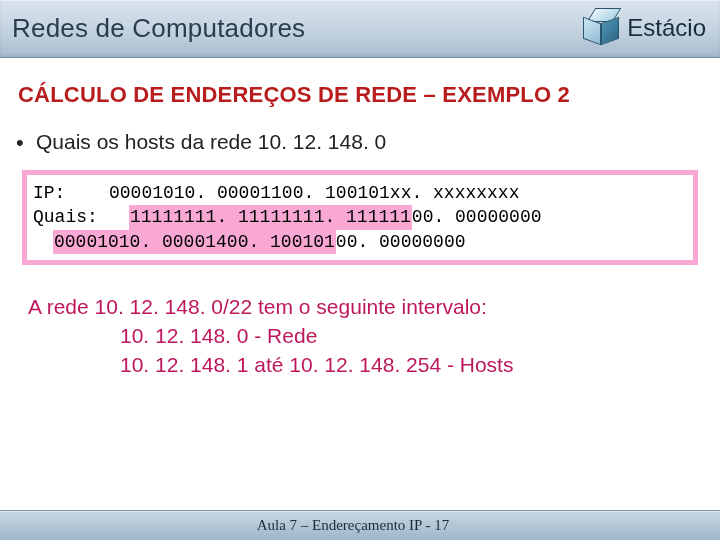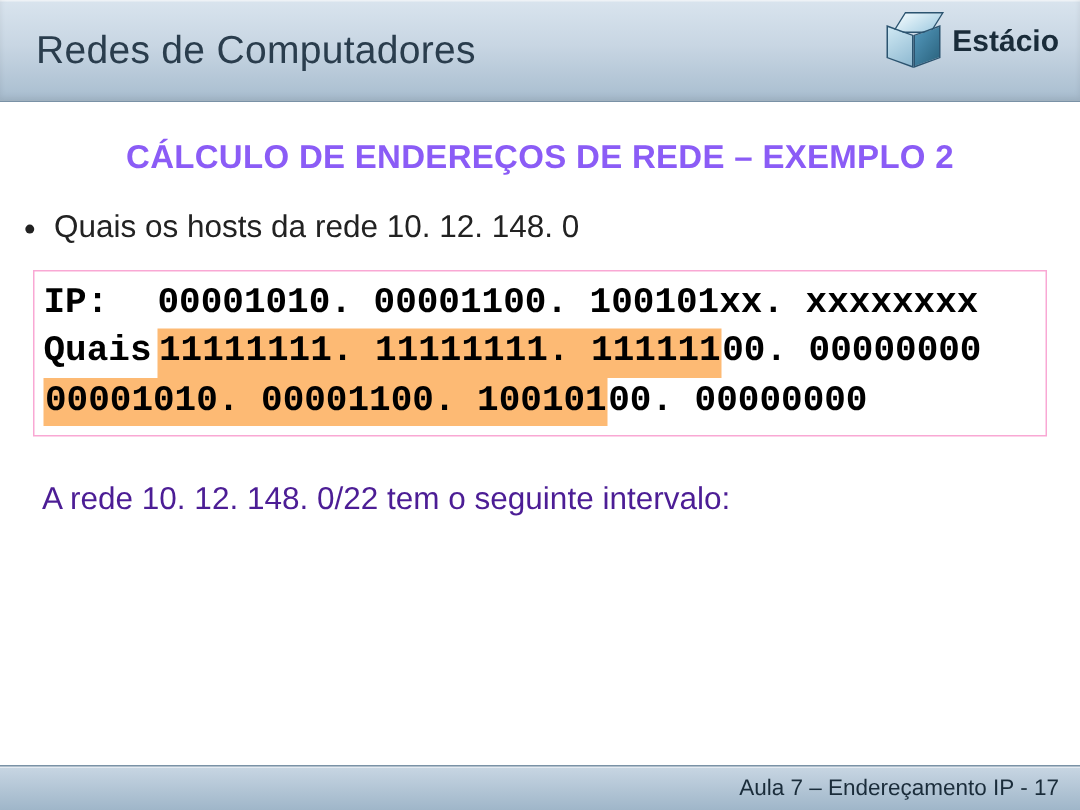--- a/index.html
+++ b/index.html
@@ -5,27 +5,27 @@
   * { margin: 0; padding: 0; box-sizing: border-box; }
   body {
     width: 720px;
     height: 540px;
     font-family: Verdana, Arial, sans-serif;
     background: #ffffff;
     overflow: hidden;
     position: relative;
   }
   .header-bar {
-    height: 68px;
+    height: 58px;
     background: linear-gradient(to bottom, #d9e4ee 0%, #c8d6e3 45%, #a8bdcf 100%);
     border-bottom: 1px solid #7a92a6;
     position: relative;
     display: flex;
     align-items: center;
-    padding-left: 24px;
+    padding-left: 12px;
     box-shadow: inset 0 -2px 4px rgba(0,0,0,0.08), inset 0 1px 0 rgba(255,255,255,0.6);
   }
   .header-title {
     font-size: 26px;
     color: #2a3d4d;
     font-weight: 400;
     letter-spacing: 0.2px;
   }
   .logo-wrap {
     position: absolute;
@@ -56,98 +56,99 @@
     transform: skewY(20deg);
     left: 2px; top: 12px;
   }
   .cube-right {
     width: 18px; height: 22px;
     background: linear-gradient(135deg,#4f92b5,#2e6884);
     transform: skewY(-20deg);
     left: 20px; top: 12px;
   }
   .logo-text {
-    font-size: 20px;
+    font-size: 24px;
     color: #1a2c3a;
-    font-weight: 700;
+    font-weight: 400;
   }
   .content {
     padding: 24px 18px 0 18px;
   }
   .section-title {
     font-size: 22px;
     font-weight: 700;
-    color: #8b5cf6;
+    color: #b91c1c;
     letter-spacing: 0.2px;
     margin-bottom: 22px;
-    text-align: center;
   }
   .bullet-line {
     font-size: 21px;
     color: #222;
     margin-bottom: 16px;
     padding-left: 18px;
     position: relative;
   }
   .bullet-line::before {
     content: "•";
     position: absolute;
     left: -2px;
     top: 0;
     font-size: 22px;
   }
   .mono-box {
-    border: 1px solid #f9a8d4;
+    border: 5px solid #f9a8d4;
     background: #fff;
     padding: 6px 6px 6px 6px;
     font-family: "Courier New", monospace;
-    font-size: 24px;
-    font-weight: 700;
+    font-size: 18px;
+    font-weight: 400;
     line-height: 1.35;
     margin: 0 4px 28px 4px;
     position: relative;
   }
   .mono-row {
     display: flex;
     white-space: pre;
   }
   .label-cell {
     width: 76px;
     flex: 0 0 auto;
   }
   .val-cell {
     flex: 0 0 auto;
   }
   .hl-green {
-    background: #fdba74;
+    background: #f9a8d4;
     padding: 0 1px;
     display: inline-block;
+    margin-left: 20px;
   }
   .paragraph {
     font-size: 21px;
-    color: #4c1d95;
+    color: #be185d;
     line-height: 1.38;
     padding-left: 10px;
   }
   .indent {
     padding-left: 92px;
   }
   .footer-bar {
     position: absolute;
     bottom: 0;
     left: 0;
     right: 0;
     height: 30px;
     background: linear-gradient(to bottom, #c8d6e3 0%, #9fb6c9 100%);
     border-top: 1px solid #7a92a6;
     display: flex;
     align-items: center;
-    justify-content: flex-end;
+    justify-content: center;
     padding-right: 14px;
     box-shadow: inset 0 1px 0 rgba(255,255,255,0.5);
+    font-family: Liberation Serif, serif;
   }
   .footer-text {
     font-size: 15px;
     color: #1a2c3a;
   }
 </style>
 </head>
 <body>
 
 <div class="header-bar">
@@ -171,25 +172,27 @@
   <div class="mono-box">
     <div class="mono-row">
       <span class="label-cell">IP:</span>
       <span class="val-cell">00001010. 00001100. 100101xx. xxxxxxxx</span>
     </div>
     <div class="mono-row">
       <span class="label-cell">Quais:</span>
       <span class="val-cell"><span class="hl-green">11111111. 11111111. 111111</span><span>00. 00000000</span></span>
     </div>
     <div class="mono-row">
-      <span class="val-cell"><span class="hl-green">00001010. 00001100. 100101</span><span>00. 00000000</span></span>
+      <span class="val-cell"><span class="hl-green">00001010. 00001400. 100101</span><span>00. 00000000</span></span>
     </div>
   </div>
 
   <div class="paragraph">
     <div>A rede 10. 12. 148. 0/22 tem o seguinte intervalo:</div>
+    <div class="indent">10. 12. 148. 0 - Rede</div>
+    <div class="indent">10. 12. 148. 1 até 10. 12. 148. 254 - Hosts</div>
   </div>
 
 </div>
 
 <div class="footer-bar">
   <div class="footer-text">Aula 7 – Endereçamento IP  - 17</div>
 </div>
 
 </body></html>

